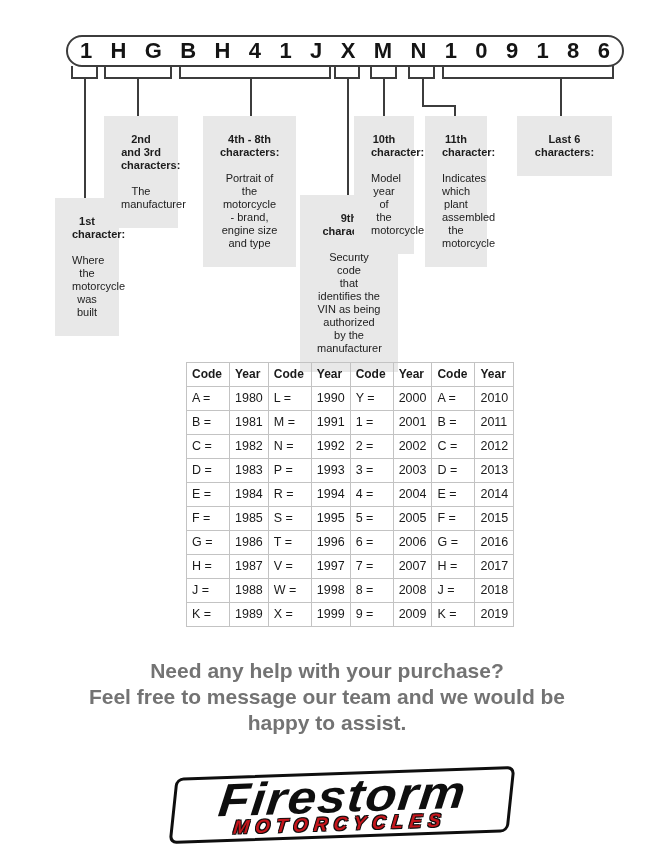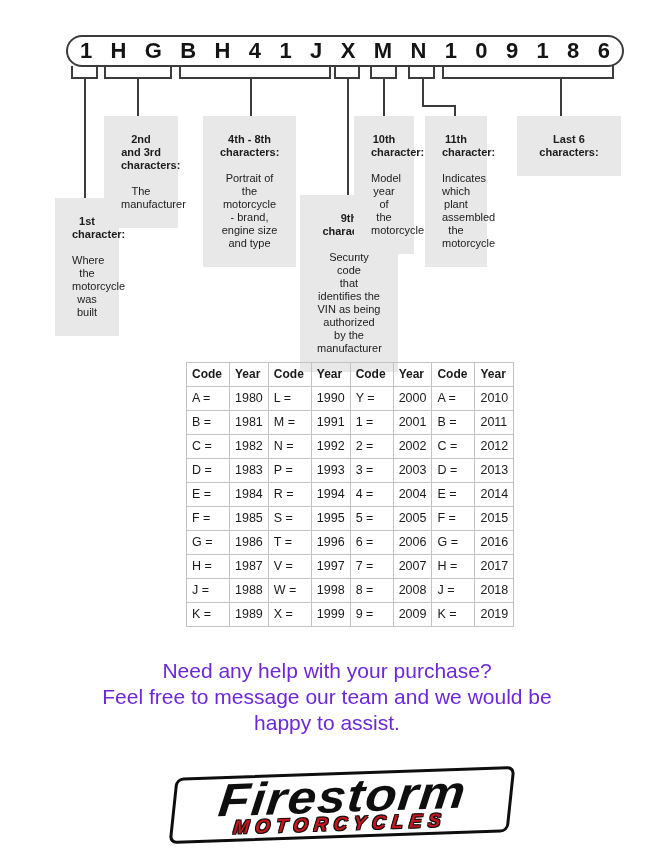--- a/index.html
+++ b/index.html
@@ -90,22 +90,22 @@
   .col-code { width: 32px; }
   .col-year { width: 27px; }
 
   
   .help-message {
     position: absolute;
     left: 0; top: 658px;
     width: 654px;
     text-align: center;
     font-size: 21px;
-    font-weight: normal;
-    color: #6d28d9;
+    font-weight: bold;
+    color: #737373;
     line-height: 26px;
     white-space: pre-line;
   }
 
   
   .logo {
     position: absolute;
     left: 172px; top: 772px;
     width: 340px; height: 66px;
     transform: rotate(-2deg) skewX(-8deg);
@@ -219,21 +219,21 @@
   </div>
   <div class="callout" style="left:425px; top:116px; width:62px;">
     <div class="callout-title">11th
 character:</div>
     <div class="callout-body">Indicates
 which plant
 assembled
 the
 motorcycle</div>
   </div>
-  <div class="callout" style="left:517px; top:116px; width:104px;">
+  <div class="callout" style="left:517px; top:116px; width:95px;">
     <div class="callout-title">Last 6
 characters:</div>
   </div>
 
 
   <table class="year-table">
     <thead>
         <tr>
           <th class="col-code">Code</th>
           <th class="col-year">Year</th>

